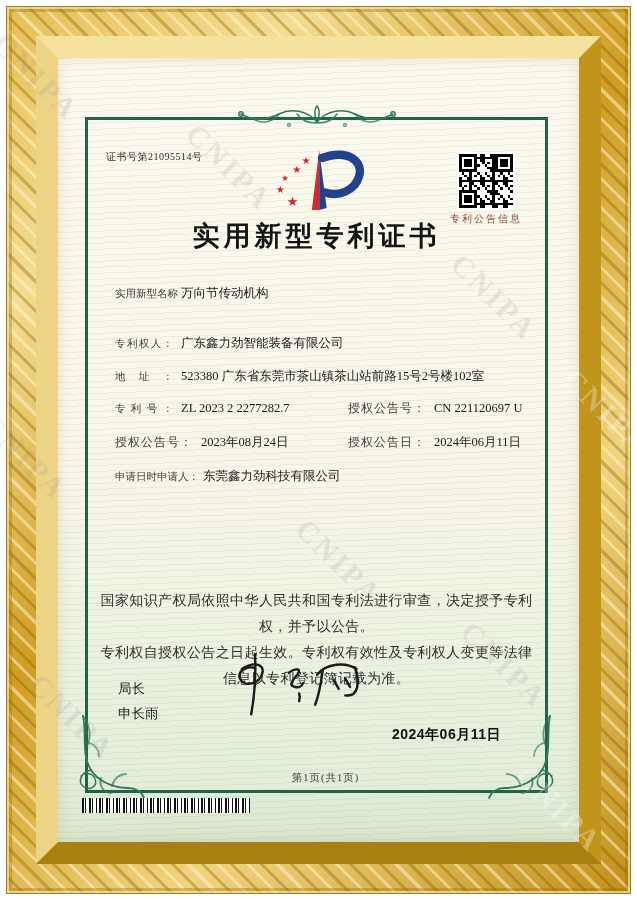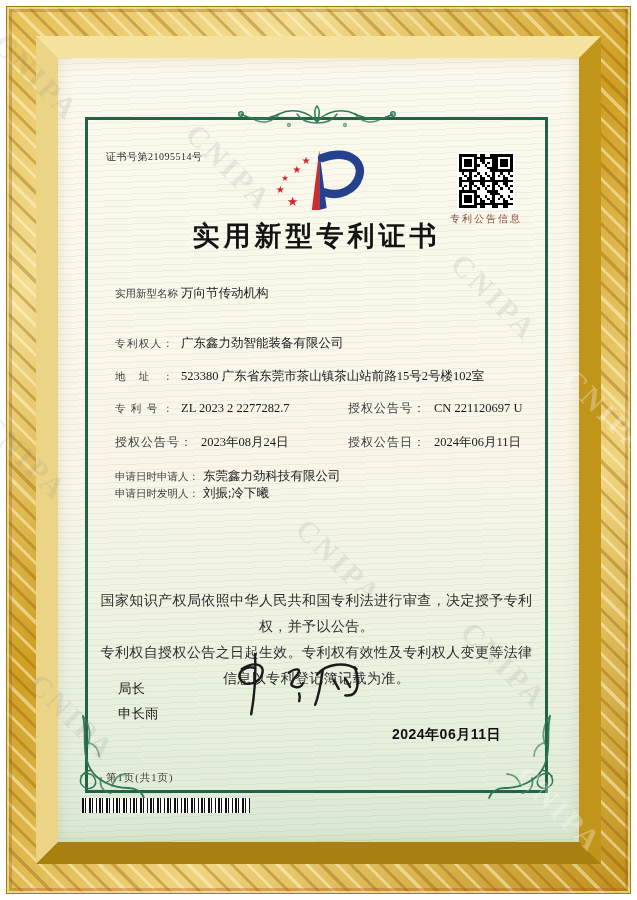--- a/index.html
+++ b/index.html
@@ -46,30 +46,30 @@
   .row{line-height:17px;white-space:nowrap;}
   .lbl{display:inline-block;width:58px;text-align:justify;text-align-last:justify;
        font-size:10.5px;color:#3d3d3d;}
   .lbl-sm{display:inline-block;width:80px;text-align:justify;text-align-last:justify;
        font-size:10.5px;color:#3d3d3d;}
   .lbl-r{display:inline-block;font-size:12px;color:#3d3d3d;letter-spacing:1px;}
   .val{margin-left:8px;font-size:12.5px;color:#1a1a1a;}
   .two-col{display:flex;}
   .col-l{width:233px;}
   .mb-xl{margin-bottom:33px;} .mb-a{margin-bottom:16px;} .mb-b{margin-bottom:15px;}
-  .mb-c{margin-bottom:17px;font-family:Liberation Serif, serif;} .mb-d{}
+  .mb-c{margin-bottom:17px;font-family:Liberation Serif, serif;} .mb-d{margin-bottom:14px;}
 
   .statement{position:absolute;left:12px;right:12px;top:468px;text-align:center;
     font-size:14px;line-height:26px;color:#2e2e2e;letter-spacing:.4px;}
 
   .director{position:absolute;left:30px;top:556px;font-size:13.5px;line-height:25px;color:#1c1c1c;}
   .signature{position:absolute;left:118px;top:528px;width:160px;height:76px;}
   .issue-date{position:absolute;right:44px;top:606px;font-size:14px;font-weight:bold;
     color:#111;font-family:"Liberation Sans","DejaVu Sans",sans-serif;letter-spacing:.5px;}
-  .page-info{position:absolute;left:18px;right:0;top:651px;
+  .page-info{position:absolute;left:18px;right:0;top:651px;text-align:center;
     font-size:10.5px;color:#3a3a3a;letter-spacing:1px;}
 
   .top-ornament{position:absolute;top:-17px;left:50%;transform:translateX(-50%);
     width:182px;height:34px;}
   .corner{position:absolute;bottom:-10px;width:74px;height:88px;}
   .corner-left{left:-12px;}
   .corner-right{right:-12px;transform:scaleX(-1);}
 
   .barcode{position:absolute;left:24px;top:740px;width:168px;height:15px;background:#fff;
     background:repeating-linear-gradient(90deg,#101010 0 2px,#fdfdfd 2px 3px,#101010 3px 4px,
@@ -395,23 +395,20 @@
           <div class="col-l">
             <span class="lbl-r">授权公告号：</span><span class="val">2023年08月24日</span>
           </div>
           <div>
             <span class="lbl-r">授权公告日：</span><span class="val">2024年06月11日</span>
           </div>
         </div>
         <div class="row mb-d">
           <span class="lbl-sm">申请日时申请人：</span><span class="val">东莞鑫力劲科技有限公司</span>
         </div>
-        <div class="row">
-          <span class="lbl-sm">申请日时发明人：</span><span class="val">刘振;冷下曦</span>
-        </div>
       </div>
 
       <div class="statement">
         <div>国家知识产权局依照中华人民共和国专利法进行审查，决定授予专利权，并予以公告。</div>
         <div>专利权自授权公告之日起生效。专利权有效性及专利权人变更等法律信息以专利登记簿记载为准。</div>
       </div>
 
       <div class="director">
         <div>局长</div>
         <div>申长雨</div>

